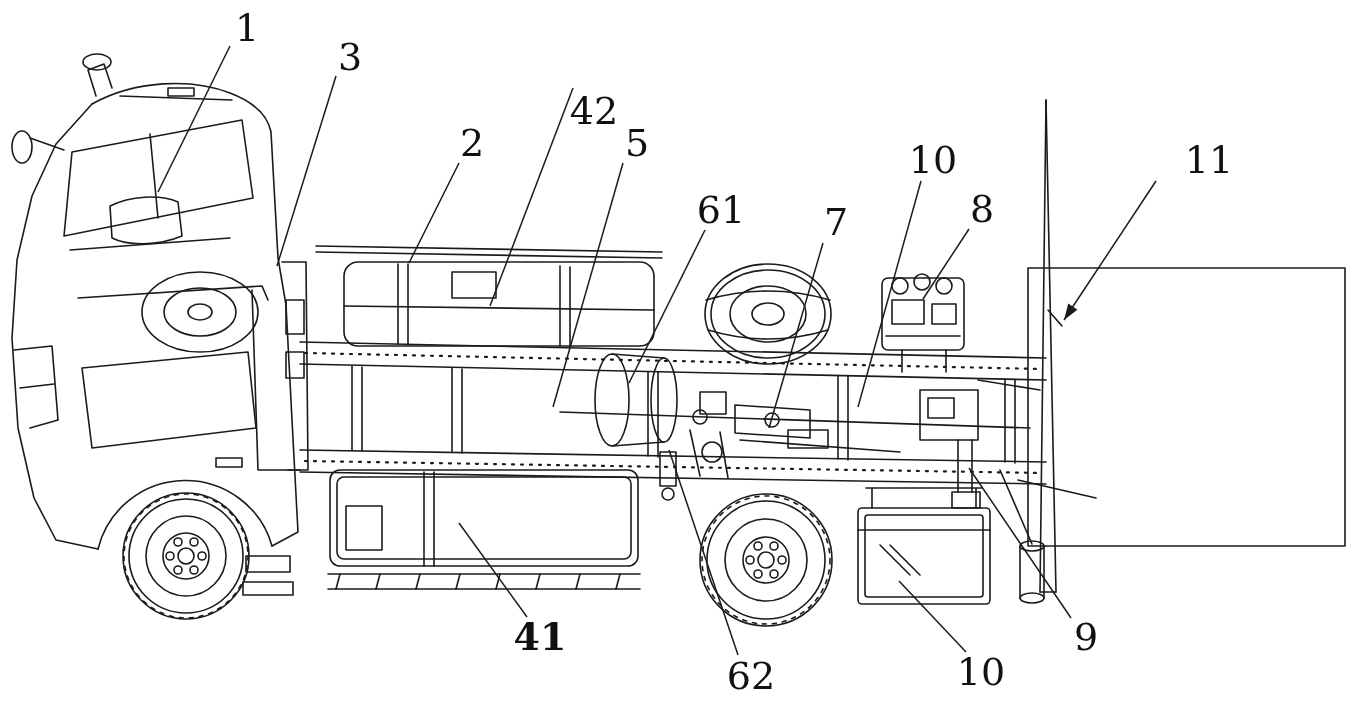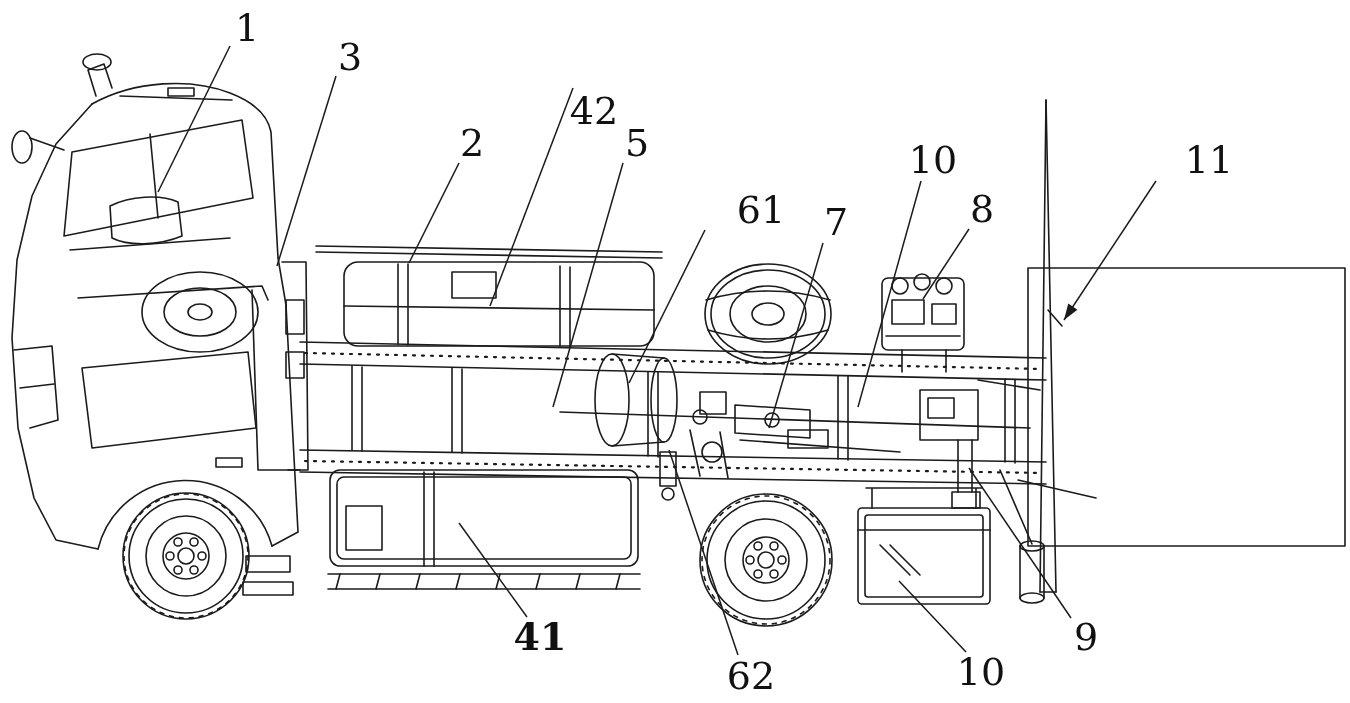--- a/index.html
+++ b/index.html
@@ -219,21 +219,21 @@
         <line x1="1071" y1="618" x2="969" y2="468" class="leader"></line>
       </g>
   </svg>
 
   <div id="callout-labels">
       <div class="callout" style="left: 247px; top: 28px;">1</div>
       <div class="callout" style="left: 350px; top: 57px;">3</div>
       <div class="callout" style="left: 594px; top: 67px; margin-top: 44px;">42</div>
       <div class="callout" style="left: 472px; top: 143px;">2</div>
       <div class="callout" style="left: 637px; top: 143px;">5</div>
-      <div class="callout" style="left: 761px; top: 210px;">61</div>
+      <div class="callout" style="left: 721px; top: 210px;">61</div>
       <div class="callout" style="left: 836px; top: 222px;">7</div>
       <div class="callout" style="left: 933px; top: 160px;">10</div>
       <div class="callout" style="left: 982px; top: 209px;">8</div>
       <div class="callout" style="left: 1173px; top: 160px; margin-left: 36px;">11</div>
       <div class="callout" style="left: 540px; top: 637px; font-weight: bold;">41</div>
       <div class="callout" style="left: 751px; top: 676px;">62</div>
       <div class="callout" style="left: 981px; top: 672px; text-align: right;">10</div>
       <div class="callout" style="left: 1086px; top: 637px;">9</div>
     </div>
 

